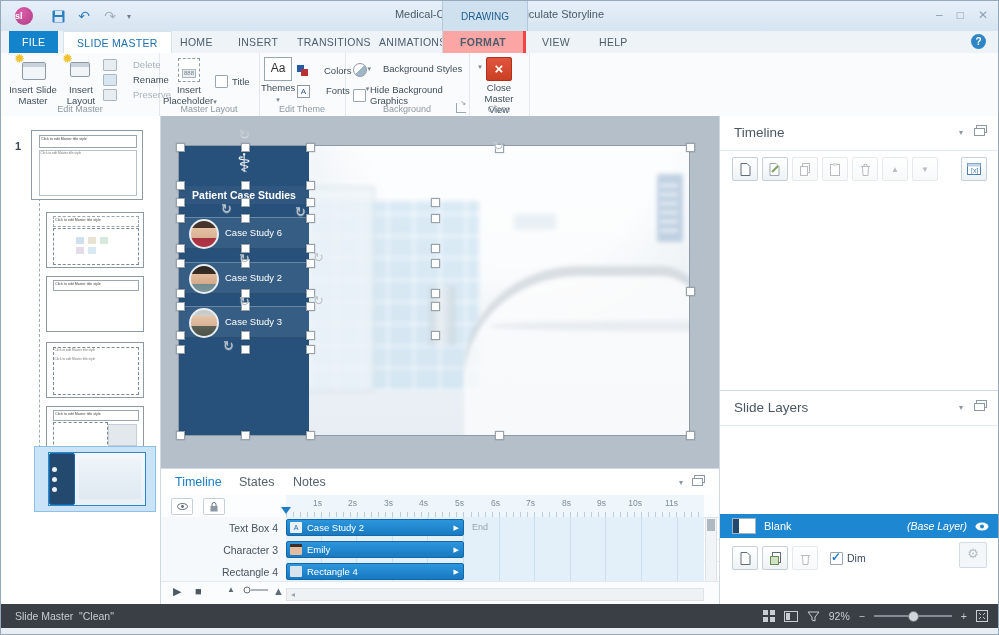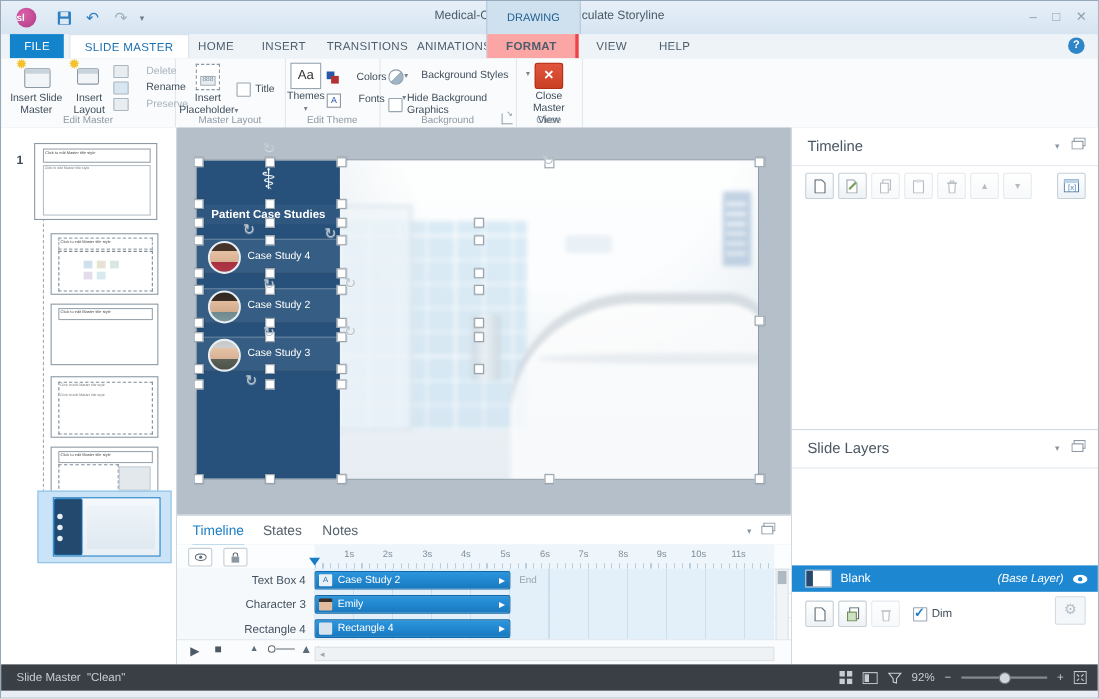--- a/index.html
+++ b/index.html
@@ -334,21 +334,21 @@
         <div class="ph" style="left:180px;top:175px;width:330px;height:10px;background:#e2e8ed;border-radius:50%"></div>
         <div class="ph" style="left:348px;top:28px;width:26px;height:68px;background:#a4bcd6;border-radius:2px;opacity:.65"></div>
         <div class="ph" style="left:351px;top:36px;width:18px;height:50px;background:repeating-linear-gradient(0deg,rgba(255,255,255,.85) 0 3px,transparent 3px 9px);opacity:.8"></div>
       </div>
 
       <div class="sidebar">
         <div class="cadu">⚕</div>
         <div class="sidetitle">Patient Case Studies</div>
         <div class="caserow" style="top:71px">
           <span class="av av1"></span>
-          <span class="lbl">Case Study 4</span>
+          <span class="lbl">Case Study 6</span>
         </div>
         <div class="caserow" style="top:116px">
           <span class="av av2"></span>
           <span class="lbl">Case Study 2</span>
         </div>
         <div class="caserow" style="top:160px">
           <span class="av av3"></span>
           <span class="lbl">Case Study 3</span>
         </div>
       </div>

